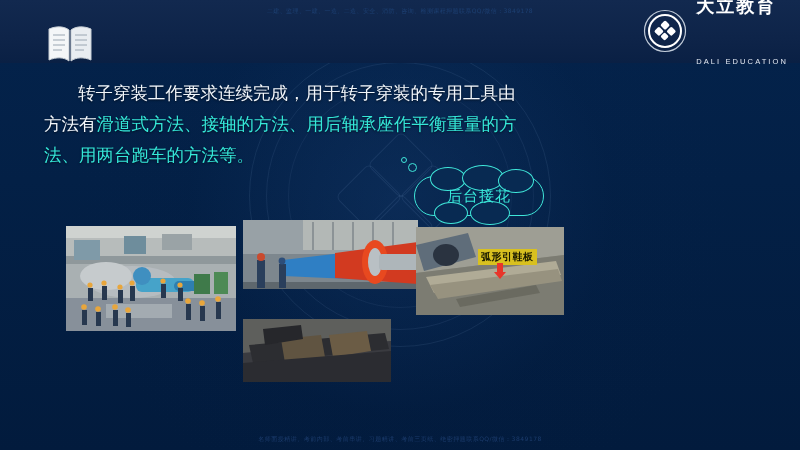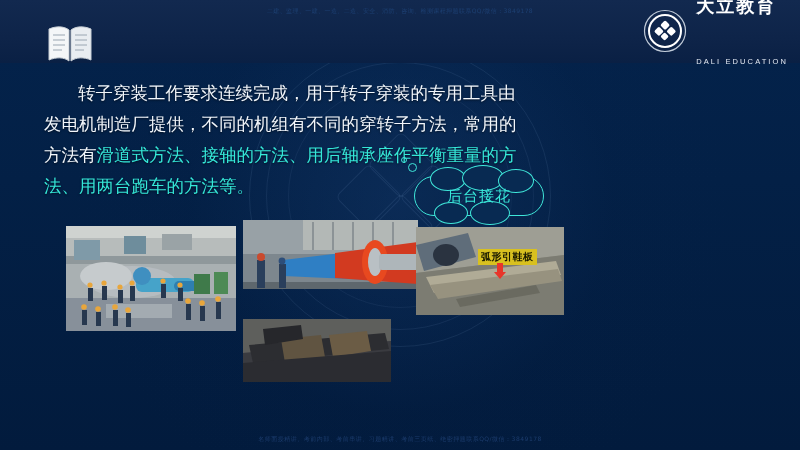--- a/index.html
+++ b/index.html
@@ -200,21 +200,20 @@
       </svg>
     </div>
     <div class="logo-text">
       <div class="logo-cn">大立教育</div>
       <div class="logo-en">DALI EDUCATION</div>
     </div>
   </div>
 
   <div class="body-text">
     <p class="p1">转子穿装工作要求连续完成，用于转子穿装的专用工具由</p>
-    <p>发电机制造厂提供，不同的机组有不同的穿转子方法，常用的</p>
     <p>
       <span>方法有</span><span class="cy">滑道式方法、接轴的方法、用后轴承座作平衡重量的方</span>
     </p>
     <p class="cy">法、用两台跑车的方法等。</p>
   </div>
 
   <div class="bubble">
     <div class="cloud"></div>
     <div class="lobe l1"></div>
       <div class="lobe l2"></div>

